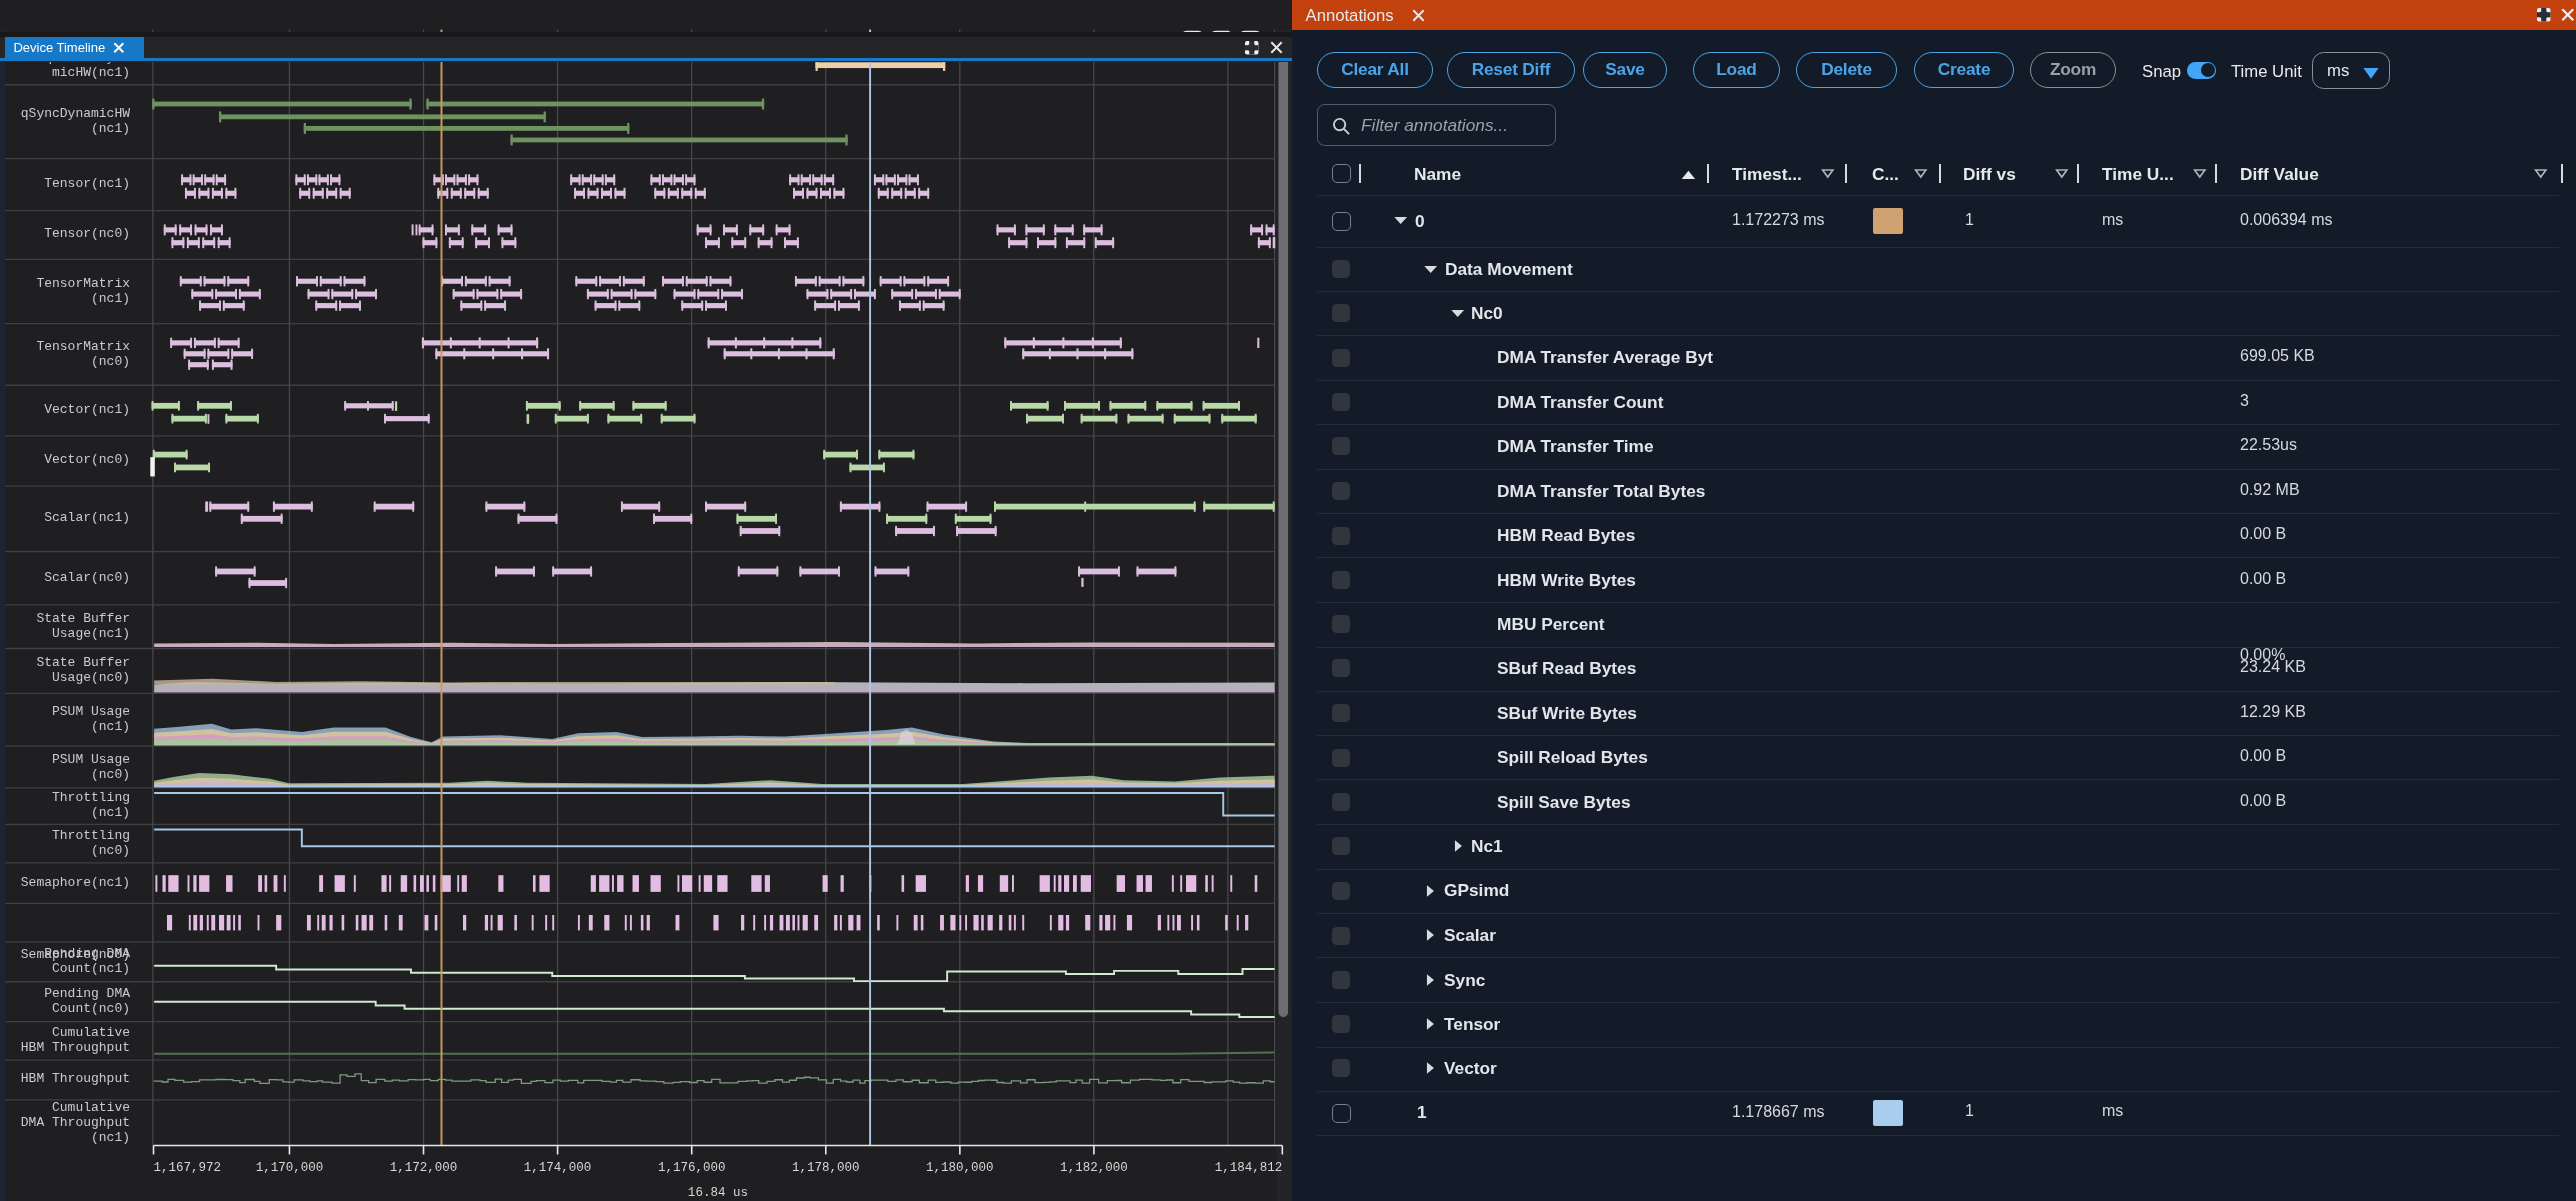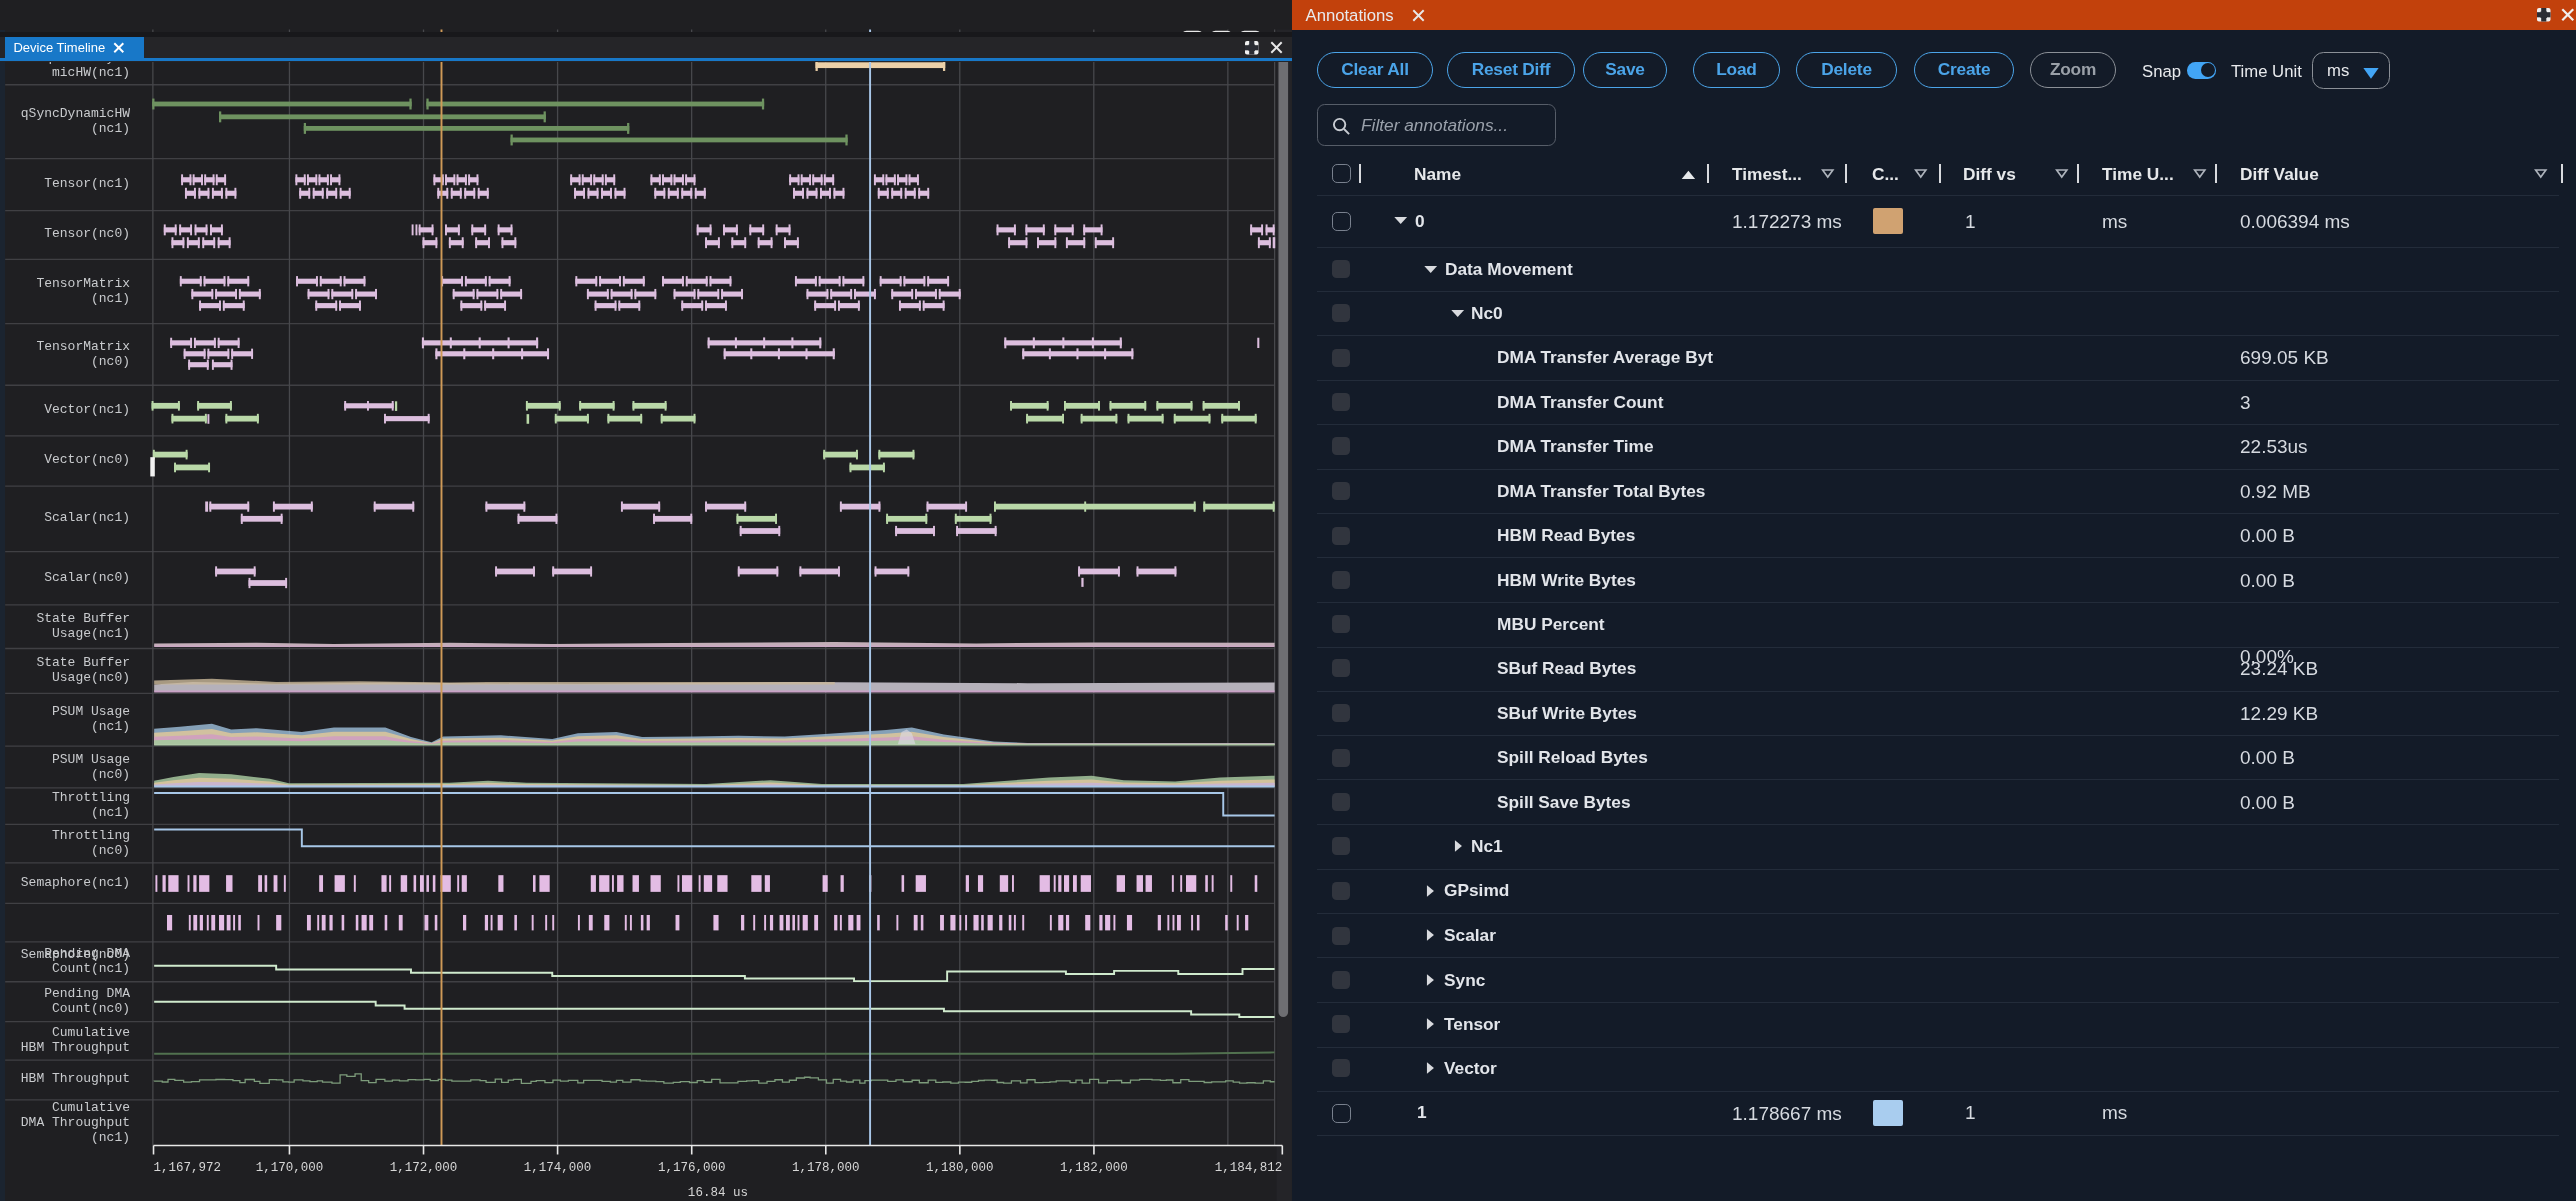--- a/index.html
+++ b/index.html
@@ -17,21 +17,21 @@
 #rhdr { position:absolute; left:0; top:0; width:1284px; height:30px; background:#c2410c;
   color:#e8eaed; font-size:16.7px; }
 .pill { position:absolute; top:52px; height:36px; border:1.6px solid #4ba4e8; border-radius:18px;
   color:#4ba4e8; font-weight:bold; font-size:17.3px; text-align:center; letter-spacing:-0.2px; }
 .pill span { display:inline-block; vertical-align:middle; }
 .grey { border-color:#8b9097; color:#9aa0a8; }
 #filter { position:absolute; left:25px; top:104px; width:239px; height:42px; border:1.3px solid #565d68;
   border-radius:7.7px; color:#9aa1ab; font-style:italic; font-size:17.3px; line-height:40px; }
 .hname { position:absolute; color:#e6e8ea; font-weight:bold; font-size:17.3px; white-space:nowrap; }
 .rname { position:absolute; color:#e2e5ea; font-weight:bold; font-size:17.3px; white-space:nowrap; }
-.rtxt { position:absolute; color:#d6dae0; font-size:19px; white-space:nowrap; }
+.rtxt { position:absolute; color:#d6dae0; font-size:16px; white-space:nowrap; }
 .rsep { position:absolute; left:25px; width:1242px; height:1.3px; background:#232c3a; }
 .cb { position:absolute; left:40px; width:18px; height:18px; border-radius:4.5px; background:#31353e; }
 .cb.ob { background:transparent; border:1.9px solid #79818e; border-radius:5.1px; width:19px; height:19px; }
 #snaplbl,#tulbl { position:absolute; top:62px; color:#e8eaed; font-size:16.7px; }
 </style></head>
 <body>
 <div id="left">
   <svg class="abs" style="left:0;top:0" width="1292" height="1202" viewBox="0 0 2012 1872">
     <line x1="8.0" y1="72.0" x2="1985.0" y2="72.0" stroke="#404044" stroke-width="2"></line>
 <line x1="8.0" y1="132.0" x2="1985.0" y2="132.0" stroke="#404044" stroke-width="2"></line>

